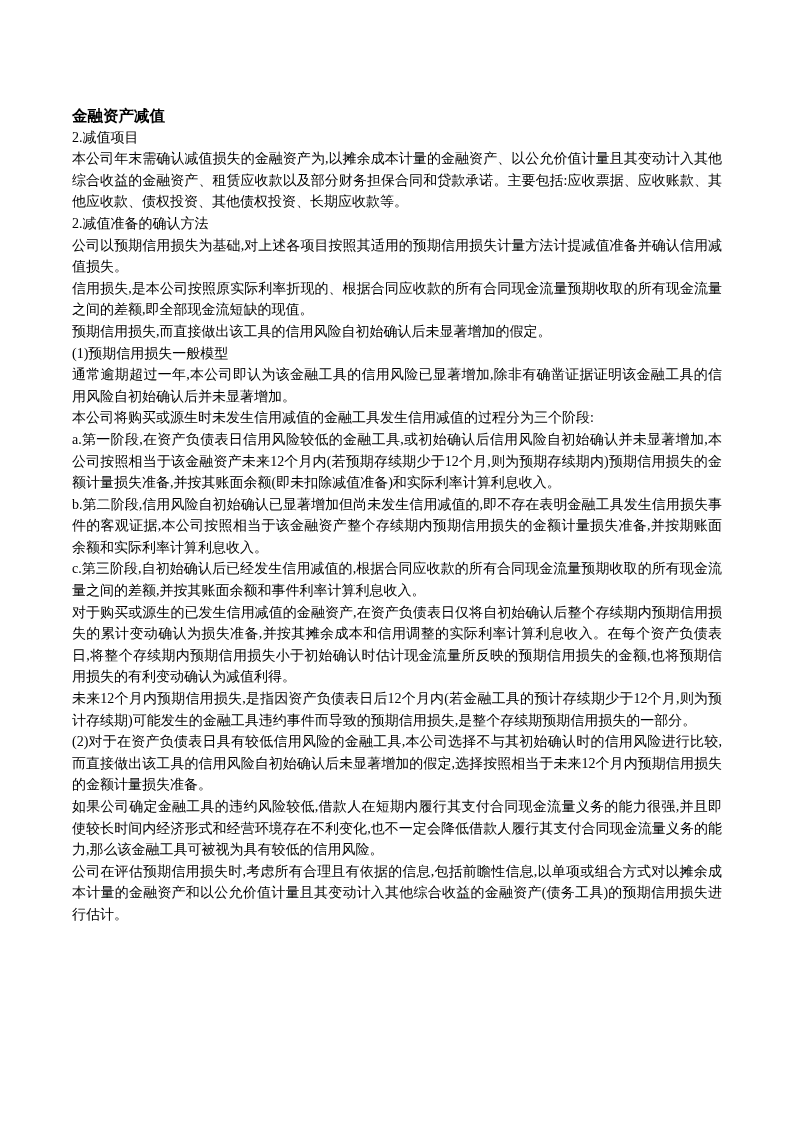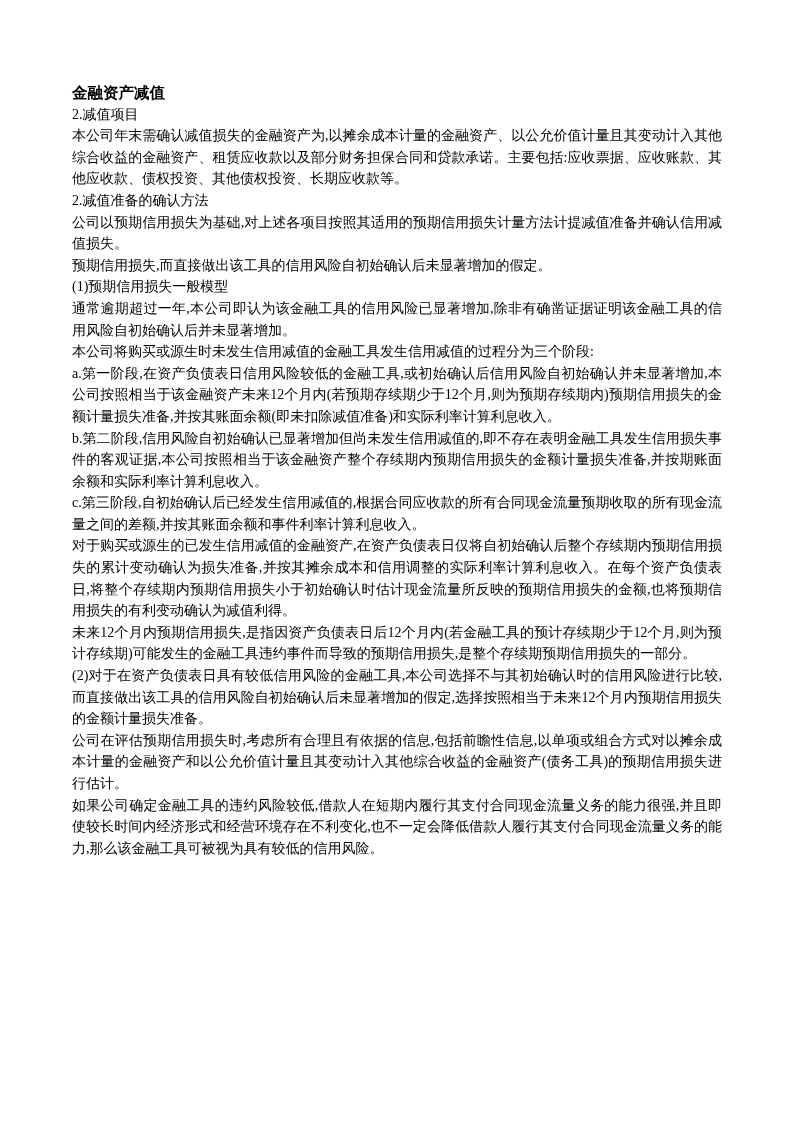--- a/index.html
+++ b/index.html
@@ -11,21 +11,21 @@
     position: relative;
     width: 793px;
     height: 1122px;
     background: #ffffff;
     overflow: hidden;
     margin: 0 auto;
   }
   .content {
     position: absolute;
     left: 72px;
-    top: 82px;
+    top: 105px;
     width: 650px;
     color: #000000;
     font-size: 14px;
     line-height: 21.6px;
     text-align: justify;
   }
   .doc-title {
     font-size: 15.5px;
     font-weight: bold;
     line-height: 21.6px;
@@ -39,26 +39,27 @@
 </head>
 <body>
 
 <div class="page">
   <div class="content">
     <h1 class="doc-title">金融资产减值</h1>
     <p>2.减值项目</p>
     <p>本公司年末需确认减值损失的金融资产为,以摊余成本计量的金融资产、以公允价值计量且其变动计入其他综合收益的金融资产、租赁应收款以及部分财务担保合同和贷款承诺。主要包括:应收票据、应收账款、其他应收款、债权投资、其他债权投资、长期应收款等。</p>
     <p>2.减值准备的确认方法</p>
     <p>公司以预期信用损失为基础,对上述各项目按照其适用的预期信用损失计量方法计提减值准备并确认信用减值损失。</p>
+    <p>信用损失,是本公司按照原实际利率折现的、根据合同应收款的所有合同现金流量预期收取的所有现金流量之间的差额,即全部现金流短缺的现值。</p>
     <p>预期信用损失,而直接做出该工具的信用风险自初始确认后未显著增加的假定。</p>
     <p>(1)预期信用损失一般模型</p>
     <p>通常逾期超过一年,本公司即认为该金融工具的信用风险已显著增加,除非有确凿证据证明该金融工具的信用风险自初始确认后并未显著增加。</p>
     <p>本公司将购买或源生时未发生信用减值的金融工具发生信用减值的过程分为三个阶段:</p>
     <p>a.第一阶段,在资产负债表日信用风险较低的金融工具,或初始确认后信用风险自初始确认并未显著增加,本公司按照相当于该金融资产未来12个月内(若预期存续期少于12个月,则为预期存续期内)预期信用损失的金额计量损失准备,并按其账面余额(即未扣除减值准备)和实际利率计算利息收入。</p>
     <p>b.第二阶段,信用风险自初始确认已显著增加但尚未发生信用减值的,即不存在表明金融工具发生信用损失事件的客观证据,本公司按照相当于该金融资产整个存续期内预期信用损失的金额计量损失准备,并按期账面余额和实际利率计算利息收入。</p>
     <p>c.第三阶段,自初始确认后已经发生信用减值的,根据合同应收款的所有合同现金流量预期收取的所有现金流量之间的差额,并按其账面余额和事件利率计算利息收入。</p>
     <p>对于购买或源生的已发生信用减值的金融资产,在资产负债表日仅将自初始确认后整个存续期内预期信用损失的累计变动确认为损失准备,并按其摊余成本和信用调整的实际利率计算利息收入。在每个资产负债表日,将整个存续期内预期信用损失小于初始确认时估计现金流量所反映的预期信用损失的金额,也将预期信用损失的有利变动确认为减值利得。</p>
     <p>未来12个月内预期信用损失,是指因资产负债表日后12个月内(若金融工具的预计存续期少于12个月,则为预计存续期)可能发生的金融工具违约事件而导致的预期信用损失,是整个存续期预期信用损失的一部分。</p>
     <p>(2)对于在资产负债表日具有较低信用风险的金融工具,本公司选择不与其初始确认时的信用风险进行比较,而直接做出该工具的信用风险自初始确认后未显著增加的假定,选择按照相当于未来12个月内预期信用损失的金额计量损失准备。</p>
+    <p>如果公司确定金融工具的违约风险较低,借款人在短期内履行其支付合同现金流量义务的能力很强,并且即使较长时间内经济形式和经营环境存在不利变化,也不一定会降低借款人履行其支付合同现金流量义务的能力,那么该金融工具可被视为具有较低的信用风险。</p>
     <p>公司在评估预期信用损失时,考虑所有合理且有依据的信息,包括前瞻性信息,以单项或组合方式对以摊余成本计量的金融资产和以公允价值计量且其变动计入其他综合收益的金融资产(债务工具)的预期信用损失进行估计。</p>
-    <p>如果公司确定金融工具的违约风险较低,借款人在短期内履行其支付合同现金流量义务的能力很强,并且即使较长时间内经济形式和经营环境存在不利变化,也不一定会降低借款人履行其支付合同现金流量义务的能力,那么该金融工具可被视为具有较低的信用风险。</p>
   </div>
 </div>
 
 </body></html>

